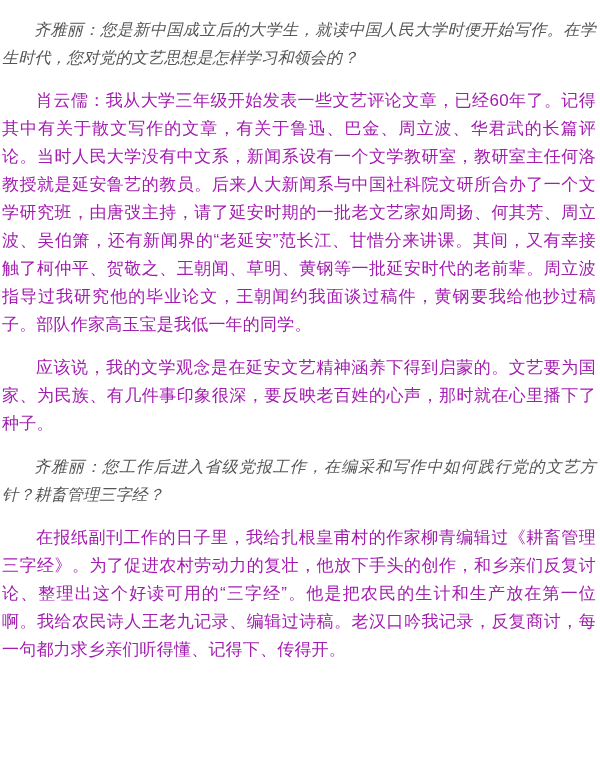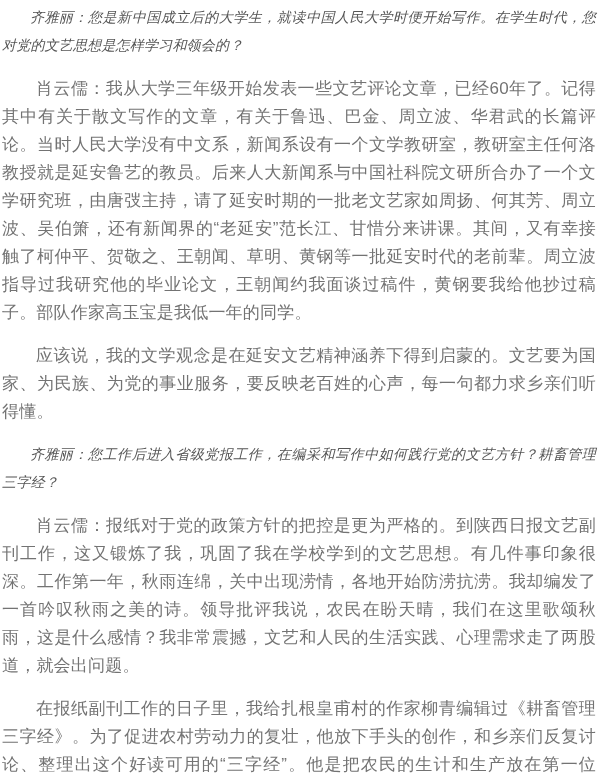--- a/index.html
+++ b/index.html
@@ -27,36 +27,36 @@
   .para {
     margin: 0 0 15px 0;
     text-indent: 2em;
   }
   .para:last-child {
     margin-bottom: 0;
   }
   .question {
     font-family: "Liberation Serif", "DejaVu Serif", serif;
     font-style: italic;
-    font-size: 14px;
+    font-size: 16px;
     color: #555555;
+    margin-top: 12px;
   }
   .answer {
     font-style: normal;
-    color: #737373;
+    color: #a21caf;
   }
 </style>
 </head>
 <body>
 
 <div class="article">
   <p class="para question">齐雅丽：您是新中国成立后的大学生，就读中国人民大学时便开始写作。在学生时代，您对党的文艺思想是怎样学习和领会的？</p>
 
   <p class="para answer">肖云儒：我从大学三年级开始发表一些文艺评论文章，已经60年了。记得其中有关于散文写作的文章，有关于鲁迅、巴金、周立波、华君武的长篇评论。当时人民大学没有中文系，新闻系设有一个文学教研室，教研室主任何洛教授就是延安鲁艺的教员。后来人大新闻系与中国社科院文研所合办了一个文学研究班，由唐弢主持，请了延安时期的一批老文艺家如周扬、何其芳、周立波、吴伯箫，还有新闻界的“老延安”范长江、甘惜分来讲课。其间，又有幸接触了柯仲平、贺敬之、王朝闻、草明、黄钢等一批延安时代的老前辈。周立波指导过我研究他的毕业论文，王朝闻约我面谈过稿件，黄钢要我给他抄过稿子。部队作家高玉宝是我低一年的同学。</p>
 
-  <p class="para answer">应该说，我的文学观念是在延安文艺精神涵养下得到启蒙的。文艺要为国家、为民族、为党的事业服务，要反映老百姓的心声，每一句都力求乡亲们听得懂。</p>
+  <p class="para answer">应该说，我的文学观念是在延安文艺精神涵养下得到启蒙的。文艺要为国家、为民族、有几件事印象很深，要反映老百姓的心声，那时就在心里播下了种子。</p>
 
   <p class="para question">齐雅丽：您工作后进入省级党报工作，在编采和写作中如何践行党的文艺方针？耕畜管理三字经？</p>
 
-  <p class="para answer">肖云儒：报纸对于党的政策方针的把控是更为严格的。到陕西日报文艺副刊工作，这又锻炼了我，巩固了我在学校学到的文艺思想。有几件事印象很深。工作第一年，秋雨连绵，关中出现涝情，各地开始防涝抗涝。我却编发了一首吟叹秋雨之美的诗。领导批评我说，农民在盼天晴，我们在这里歌颂秋雨，这是什么感情？我非常震撼，文艺和人民的生活实践、心理需求走了两股道，就会出问题。</p>
 
   <p class="para answer">在报纸副刊工作的日子里，我给扎根皇甫村的作家柳青编辑过《耕畜管理三字经》。为了促进农村劳动力的复壮，他放下手头的创作，和乡亲们反复讨论、整理出这个好读可用的“三字经”。他是把农民的生计和生产放在第一位啊。我给农民诗人王老九记录、编辑过诗稿。老汉口吟我记录，反复商讨，每一句都力求乡亲们听得懂、记得下、传得开。</p>
 </div>
 
 </body></html>

